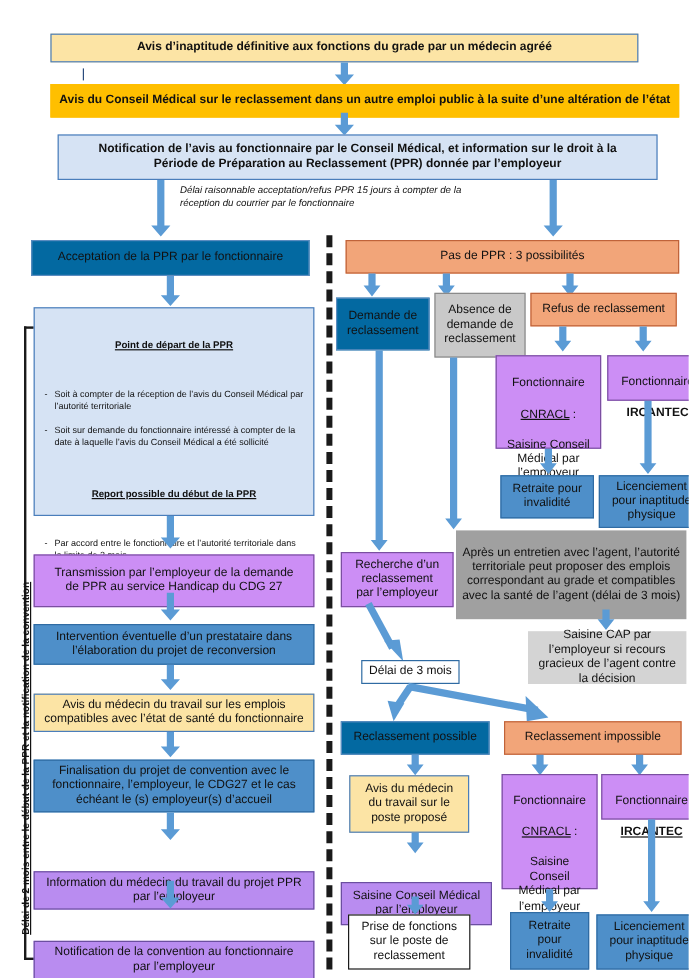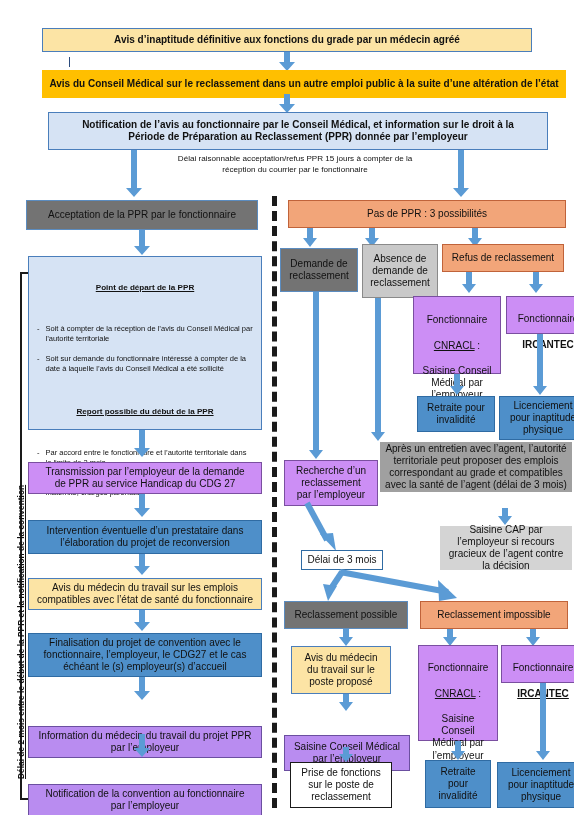--- a/index.html
+++ b/index.html
@@ -24,21 +24,21 @@
     text-align:center;
     line-height:1.22;
     padding:2px 3px;
     border:1px solid #4a7ebb;
     white-space:pre-line;
   }
   .box.left{ text-align:left; justify-content:flex-start; }
   .c-yellow   { background:#fce4a5; border-color:#4a7ebb; }
   .c-gold     { background:#ffbf00; border-color:#ffbf00; }
   .c-lightblue{ background:#d6e3f4; border-color:#4a7ebb; }
-  .c-green    { background:#737373; border-color:#5b8cc0; }
+  .c-green    { background:#0369a1; border-color:#5b8cc0; }
   .c-orange   { background:#f2a579; border-color:#c0633a; }
   .c-grey     { background:#c9c9c9; border-color:#8a8a8a; }
   .c-grey-d   { background:#a0a0a0; border-color:#a0a0a0; }
   .c-grey-l   { background:#d4d4d4; border-color:#d4d4d4; }
   .c-purple   { background:#cc8ef5; border-color:#7a4fa0; }
   .c-violet   { background:#b98cf0; border-color:#6b4fa0;margin-top:24px; }
   .c-blue     { background:#4e8fc9; border-color:#2f6ba3; }
   .c-white    { background:#ffffff; border-color:#1a1a1a; }
   .fs8 { font-size:8.1px; }
   .fs85{ font-size:10px; }
@@ -70,21 +70,22 @@
     font-size:8.4px;
     font-weight:bold;
     white-space:nowrap;
     transform-origin:0 0;
     transform:rotate(-90deg);
     color:#111;
     text-decoration:underline;
   }
   .caption{
     position:absolute;
-    text-align:center;
+    text-align:left;
+    font-style:italic;
     font-size:8.1px;
     line-height:1.35;
     color:#111;
     white-space:pre-line;
   }
   .u{ text-decoration:underline; }
   .bullets{
     white-space:pre-line;
     font-size:7.5px;
     line-height:1.32;
@@ -155,21 +156,21 @@
       <div style="display:flex;gap:6px;margin-top:1px;"><span>-</span><span>A la fin de la période de congé pour raison de santé, CITIS, maternité, charges parentales</span></div>
     </div>
   </div>
 
   <div class="arrow" style="left:133px;top:430px;">
     <svg width="18" height="28" viewBox="0 0 18 28">
         <polygon points="6,0 12,0 12,18 17,18 9,27 1,18 6,18" fill="#5b9bd5"></polygon>
       </svg>
   </div>
 
-  <div class="box c-purple fs85" style="left:28px;top:462px;width:234px;height:32px;padding:0 10px;">Transmission par l’employeur de la demande de PPR au service Handicap du CDG 27</div>
+  <div class="box c-purple fs85" style="left:28px;top:462px;width:234px;height:44px;padding:0 10px;">Transmission par l’employeur de la demande de PPR au service Handicap du CDG 27</div>
 
   <div class="arrow" style="left:133px;top:494px;">
     <svg width="18" height="24" viewBox="0 0 18 24">
         <polygon points="6,0 12,0 12,14 17,14 9,23 1,14 6,14" fill="#5b9bd5"></polygon>
       </svg>
   </div>
 
   <div class="box c-blue fs85" style="left:28px;top:520px;width:234px;height:34px;padding:0 10px;">Intervention éventuelle d’un prestataire dans l’élaboration du projet de reconversion</div>
 
   <div class="arrow" style="left:133px;top:554px;">
@@ -281,21 +282,21 @@
   <div class="arrow" style="left:370px;top:298px;">
     <svg width="16" height="144" viewBox="0 0 16 144">
         <polygon points="5,0 11,0 11,134 15,134 8,143 1,134 5,134" fill="#5b9bd5"></polygon>
       </svg>
   </div>
 
   <div class="box c-purple fs85" style="left:284px;top:460px;width:94px;height:46px;">Recherche d’un
 reclassement
 par l’employeur</div>
 
-  <div class="box c-grey-d fs85" style="left:380px;top:442px;width:192px;height:50px;padding:0 5px;border:none;">Après un entretien avec l’agent, l’autorité territoriale peut proposer des emplois correspondant au grade et compatibles avec la santé de l’agent (délai de 3 mois)</div>
+  <div class="box c-grey-d fs85" style="left:380px;top:442px;width:192px;height:74px;padding:0 5px;border:none;">Après un entretien avec l’agent, l’autorité territoriale peut proposer des emplois correspondant au grade et compatibles avec la santé de l’agent (délai de 3 mois)</div>
 
   <div class="arrow" style="left:497px;top:508px;">
     <svg width="16" height="18" viewBox="0 0 16 18">
         <polygon points="5,0 11,0 11,8 15,8 8,17 1,8 5,8" fill="#5b9bd5"></polygon>
       </svg>
   </div>
 
   <div class="box c-grey-l fs85" style="left:440px;top:526px;width:132px;height:44px;padding:0 5px;border:none;">Saisine CAP par l’employeur si recours gracieux de l’agent contre la décision</div>
 
   <div class="arrow" style="left:300px;top:500px;">

